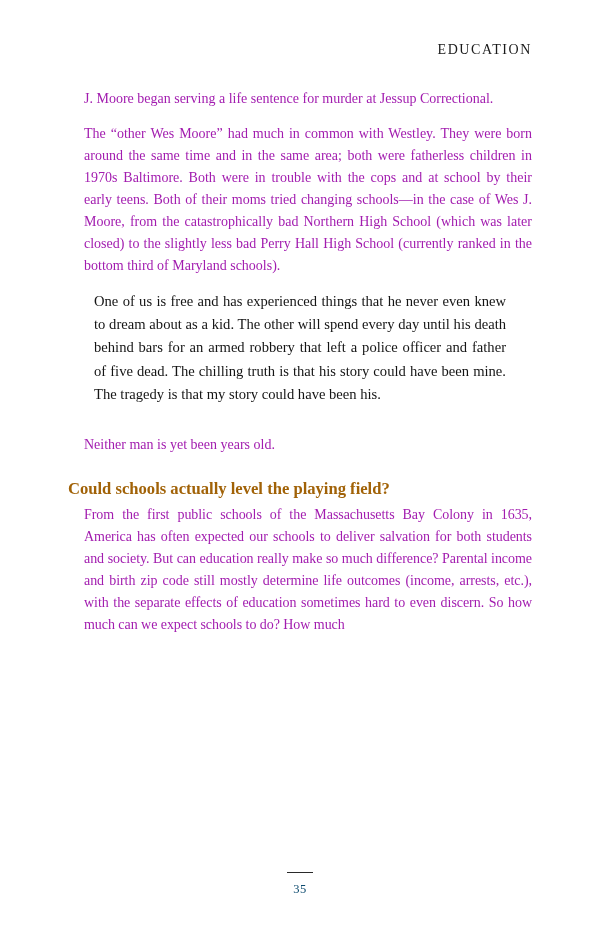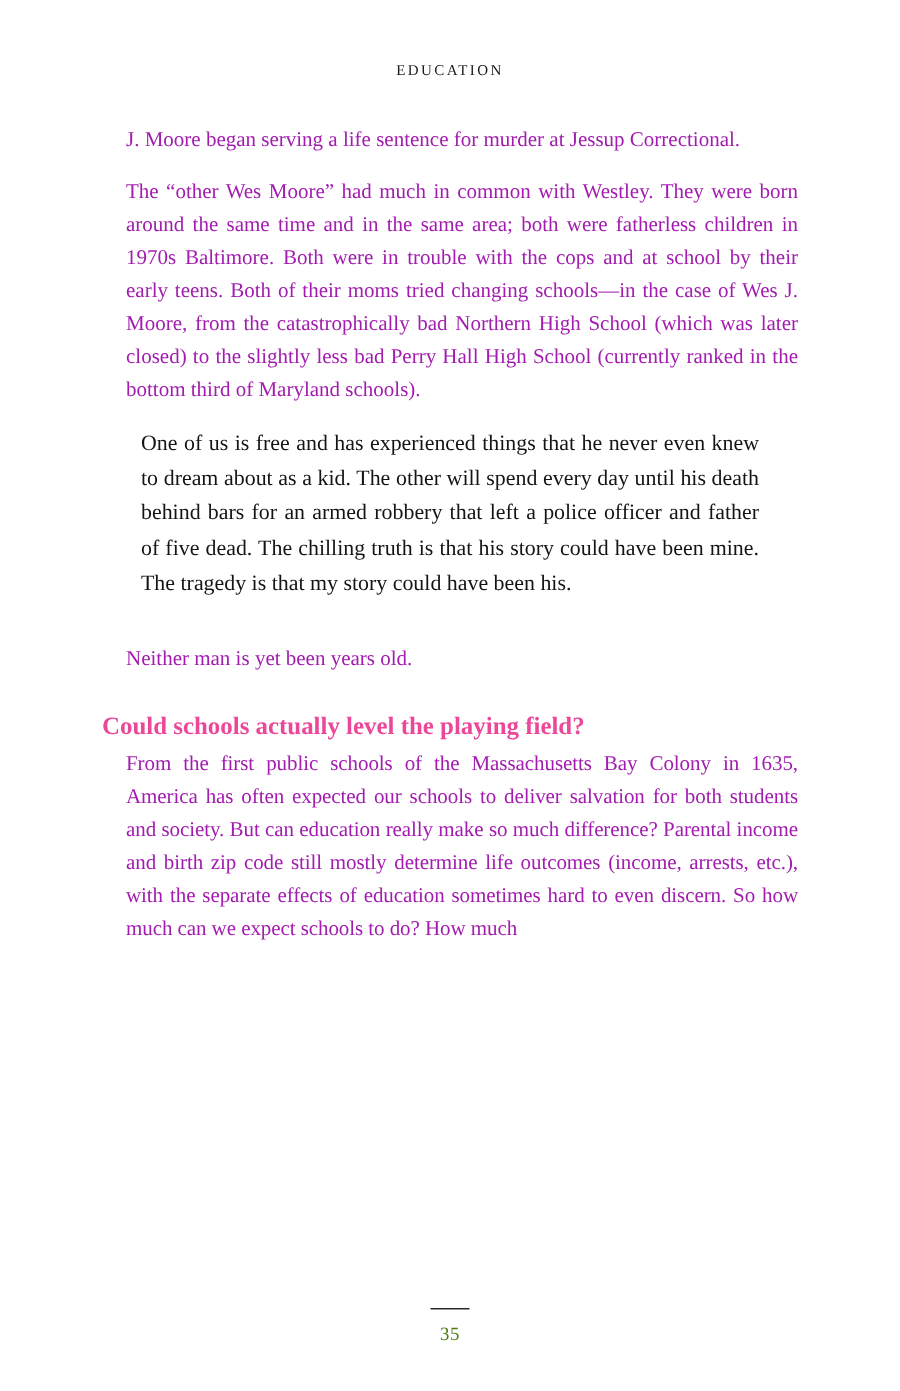--- a/index.html
+++ b/index.html
@@ -16,22 +16,22 @@
     overflow: hidden;
   }
   .page {
     width: 600px;
     height: 927px;
     box-sizing: border-box;
     padding: 38px 68px 0 68px;
     position: relative;
   }
   .running-head {
-    text-align: center;
-    font-size: 10px;
+    text-align: right;
+    font-size: 14px;
     letter-spacing: 1.6px;
     color: #1a1a1a;
     font-variant: small-caps;
     text-transform: uppercase;
     margin-top: 4px;
     margin-bottom: 30px;
     font-family: "Liberation Serif", serif;
   }
   p.body-para {
     font-size: 14px;
@@ -53,40 +53,40 @@
     line-height: 1.6;
     text-align: justify;
     margin: 0;
     color: #141414;
   }
   h2.section-heading {
     font-size: 16.6px;
     font-weight: bold;
     margin: 22px 0 4px 0;
     line-height: 1.3;
-    color: #ec4899;
+    color: #a16207;
     font-family: "Liberation Serif", serif;
   }
   .italic { font-style: italic; }
   .folio-wrap {
     position: absolute;
     bottom: 30px;
     left: 0;
     right: 0;
     text-align: center;
   }
   .folio-rule {
     width: 26px;
     height: 1.5px;
     background: #2a2a2a;
     margin: 0 auto 9px auto;
   }
   .folio-number {
     font-size: 12.5px;
-    color: #4d7c0f;
+    color: #0c4a6e;
     letter-spacing: 0.5px;
   }
   .tight { letter-spacing: -0.05px; }
 </style>
 </head>
 <body>
 
 <div class="page">
 
   <div class="running-head">Education</div>

